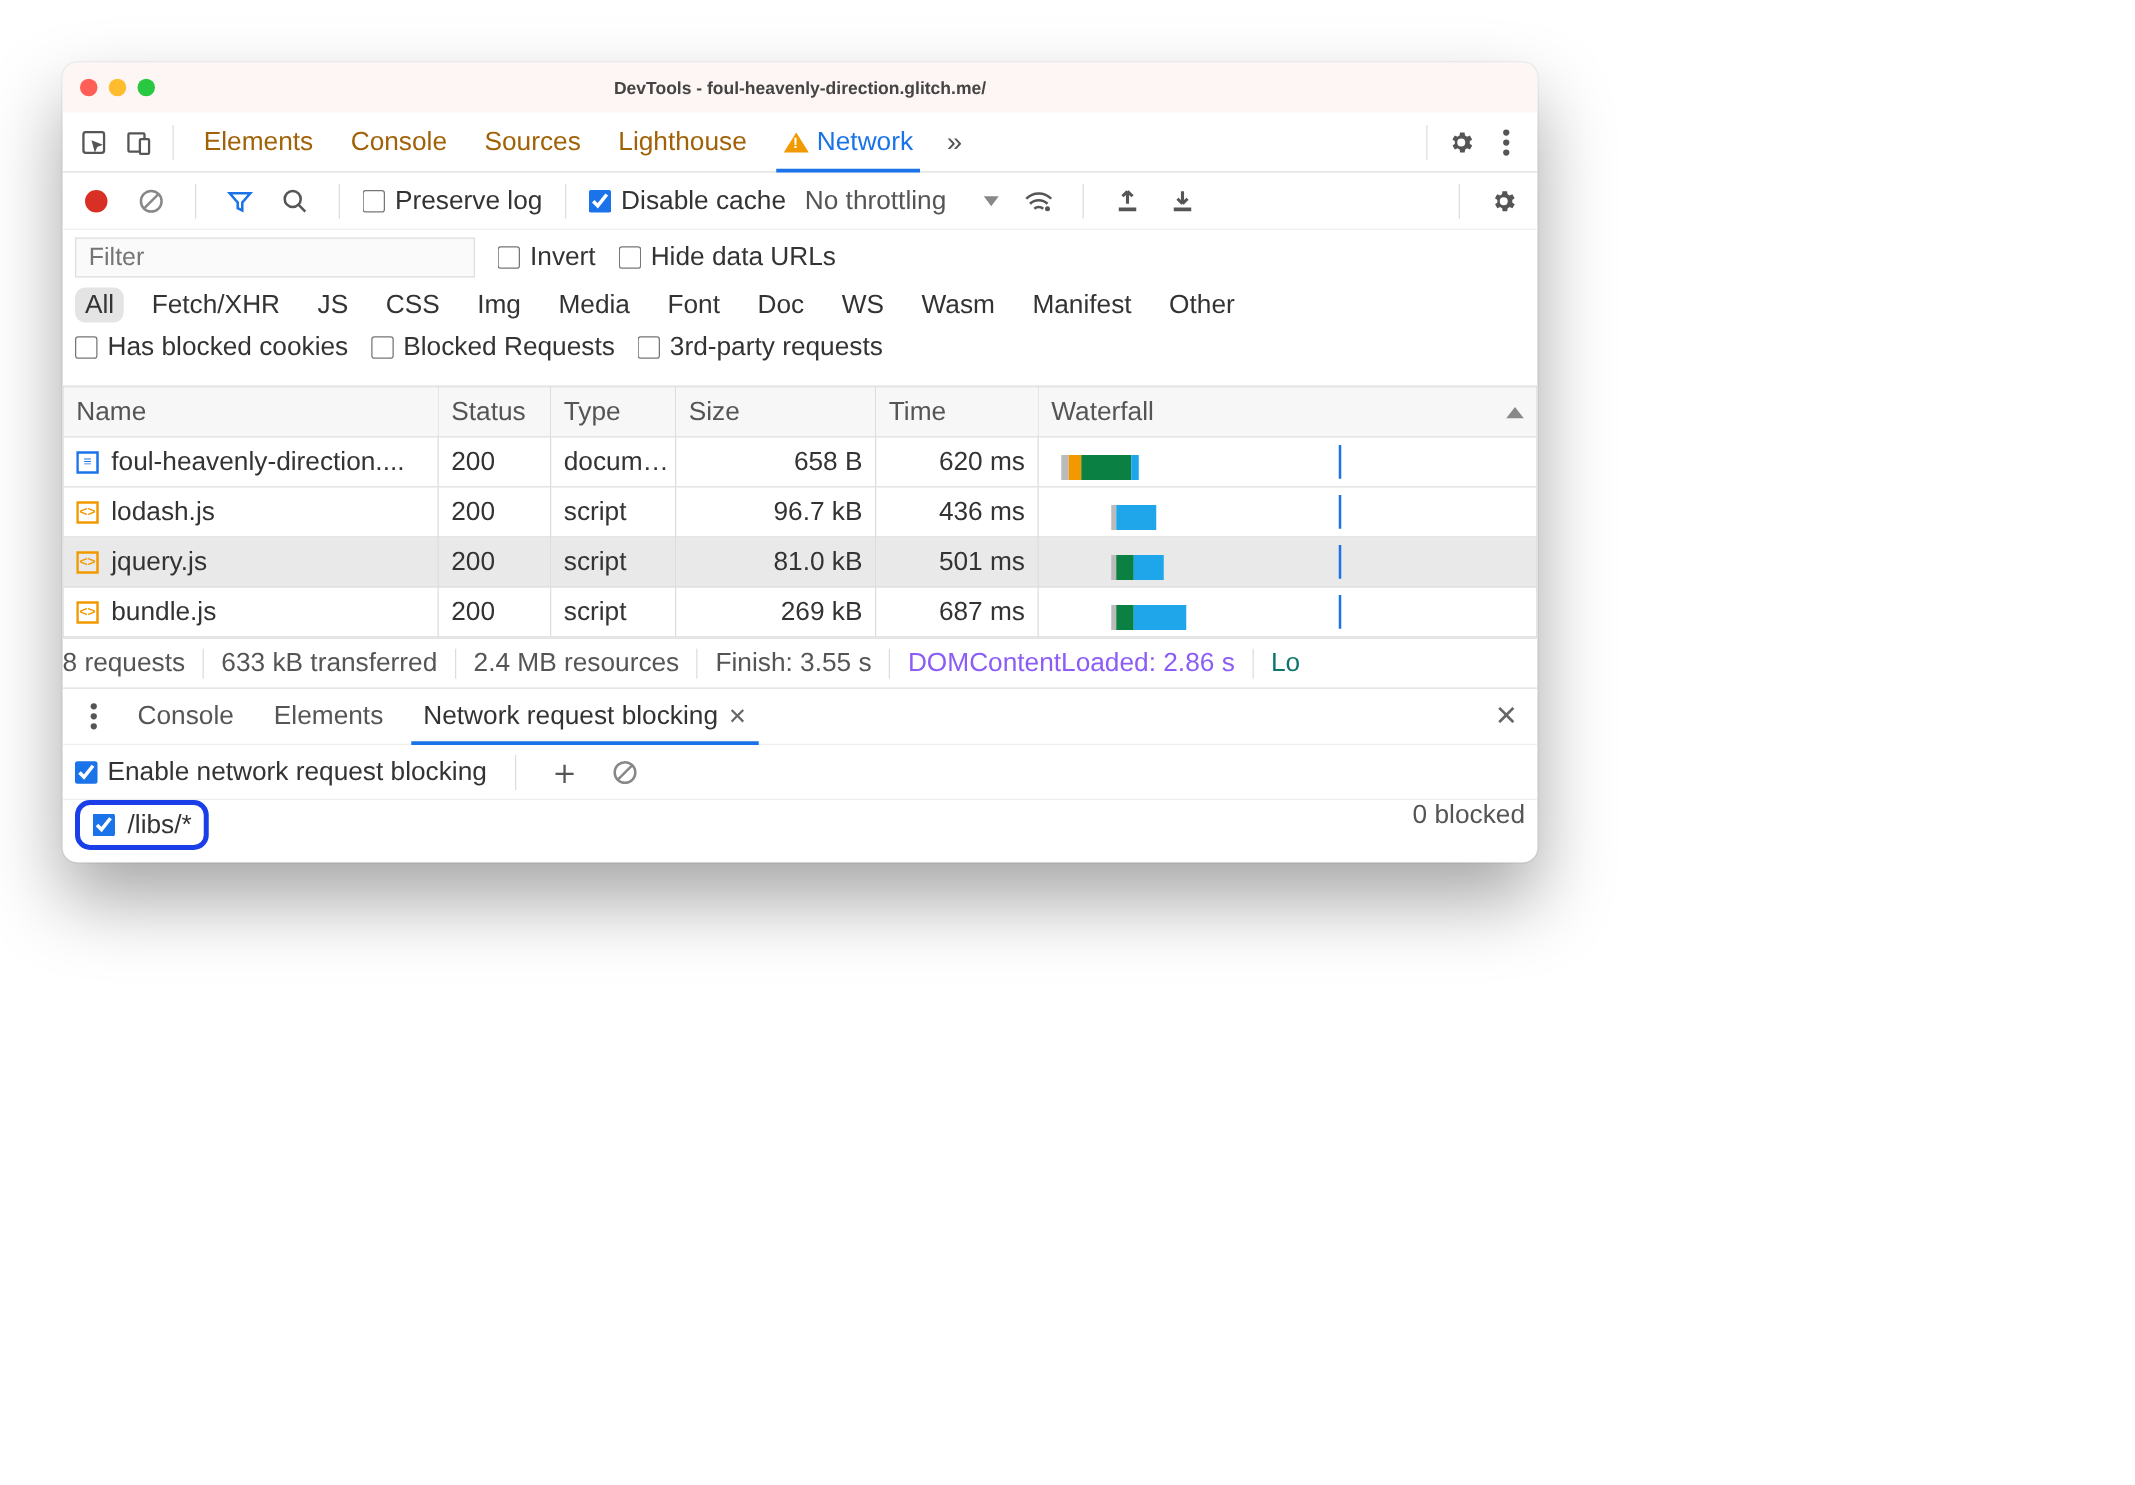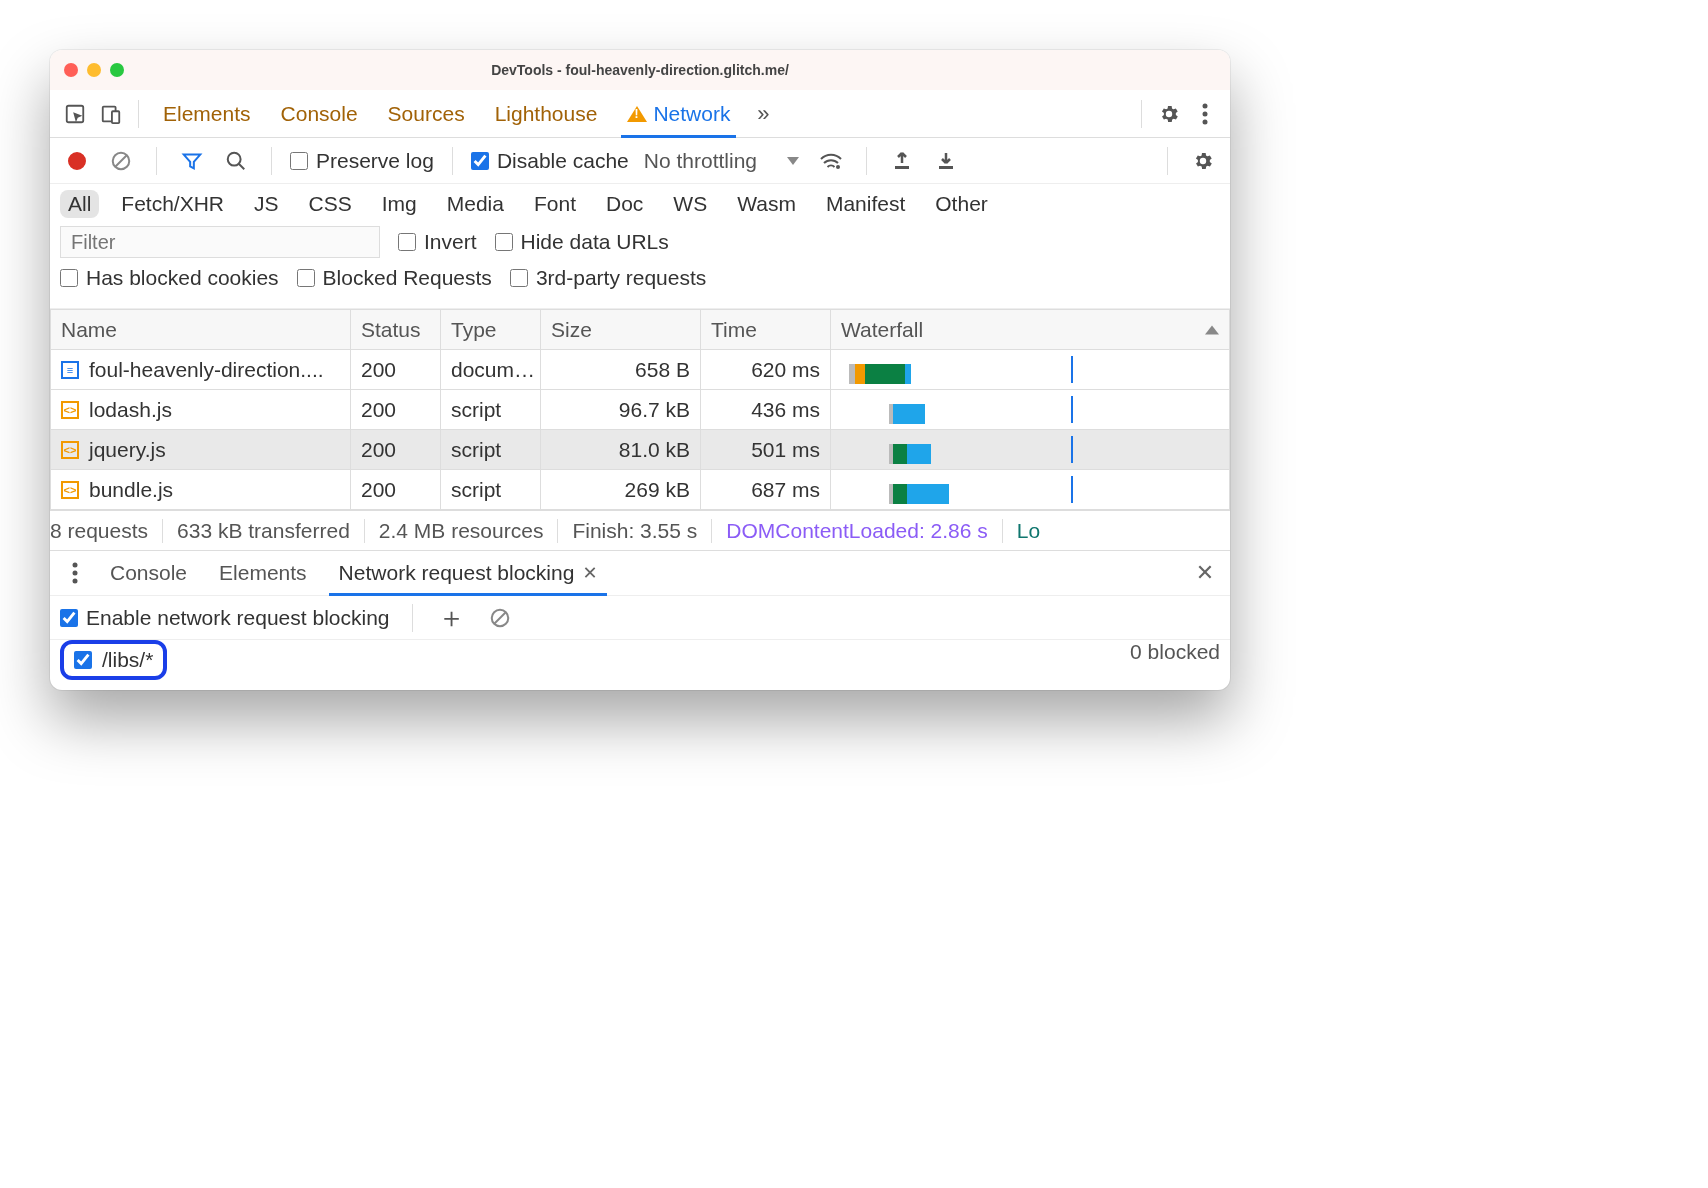--- a/index.html
+++ b/index.html
@@ -215,44 +215,44 @@
     <div class="spacer"></div>
     <div class="tb-sep"></div>
     <div class="iconbtn">
       <svg width="22" height="22" viewBox="0 0 24 24" fill="#555">
           <path d="M19.4 13a7.8 7.8 0 0 0 .1-1 7.8 7.8 0 0 0-.1-1l2.1-1.6-2-3.5-2.5 1a7.6 7.6 0 0 0-1.7-1l-.4-2.6h-4l-.4 2.6a7.6 7.6 0 0 0-1.7 1l-2.5-1-2 3.5L6.5 11a7.8 7.8 0 0 0-.1 1 7.8 7.8 0 0 0 .1 1l-2.1 1.6 2 3.5 2.5-1a7.6 7.6 0 0 0 1.7 1l.4 2.6h4l.4-2.6a7.6 7.6 0 0 0 1.7-1l2.5 1 2-3.5Zm-7.4 2.5A3.5 3.5 0 1 1 15.5 12 3.5 3.5 0 0 1 12 15.5Z"></path>
         </svg>
     </div>
   </div>
 
   <div class="filterbar">
+    <div class="filterbar-row">
+      <input class="filter-input" placeholder="Filter" style="">
+      <label class="chk">
+          <input type="checkbox" style="">
+          <span>Invert</span>
+        </label>
+      <label class="chk">
+          <input type="checkbox" style="">
+          <span>Hide data URLs</span>
+        </label>
+    </div>
     <div class="filterbar-row type-filters">
       <span class="pill sel">All</span>
       <span class="pill">Fetch/XHR</span>
       <span class="pill">JS</span>
       <span class="pill">CSS</span>
       <span class="pill">Img</span>
       <span class="pill">Media</span>
       <span class="pill">Font</span>
       <span class="pill">Doc</span>
       <span class="pill">WS</span>
       <span class="pill">Wasm</span>
       <span class="pill">Manifest</span>
       <span class="pill">Other</span>
-    </div>
-    <div class="filterbar-row">
-      <input class="filter-input" placeholder="Filter" style="">
-      <label class="chk">
-          <input type="checkbox" style="">
-          <span>Invert</span>
-        </label>
-      <label class="chk">
-          <input type="checkbox" style="">
-          <span>Hide data URLs</span>
-        </label>
     </div>
     <div class="filterbar-row">
       <label class="chk">
           <input type="checkbox" style="">
           <span>Has blocked cookies</span>
         </label>
       <label class="chk">
           <input type="checkbox" style="">
           <span>Blocked Requests</span>
         </label>

